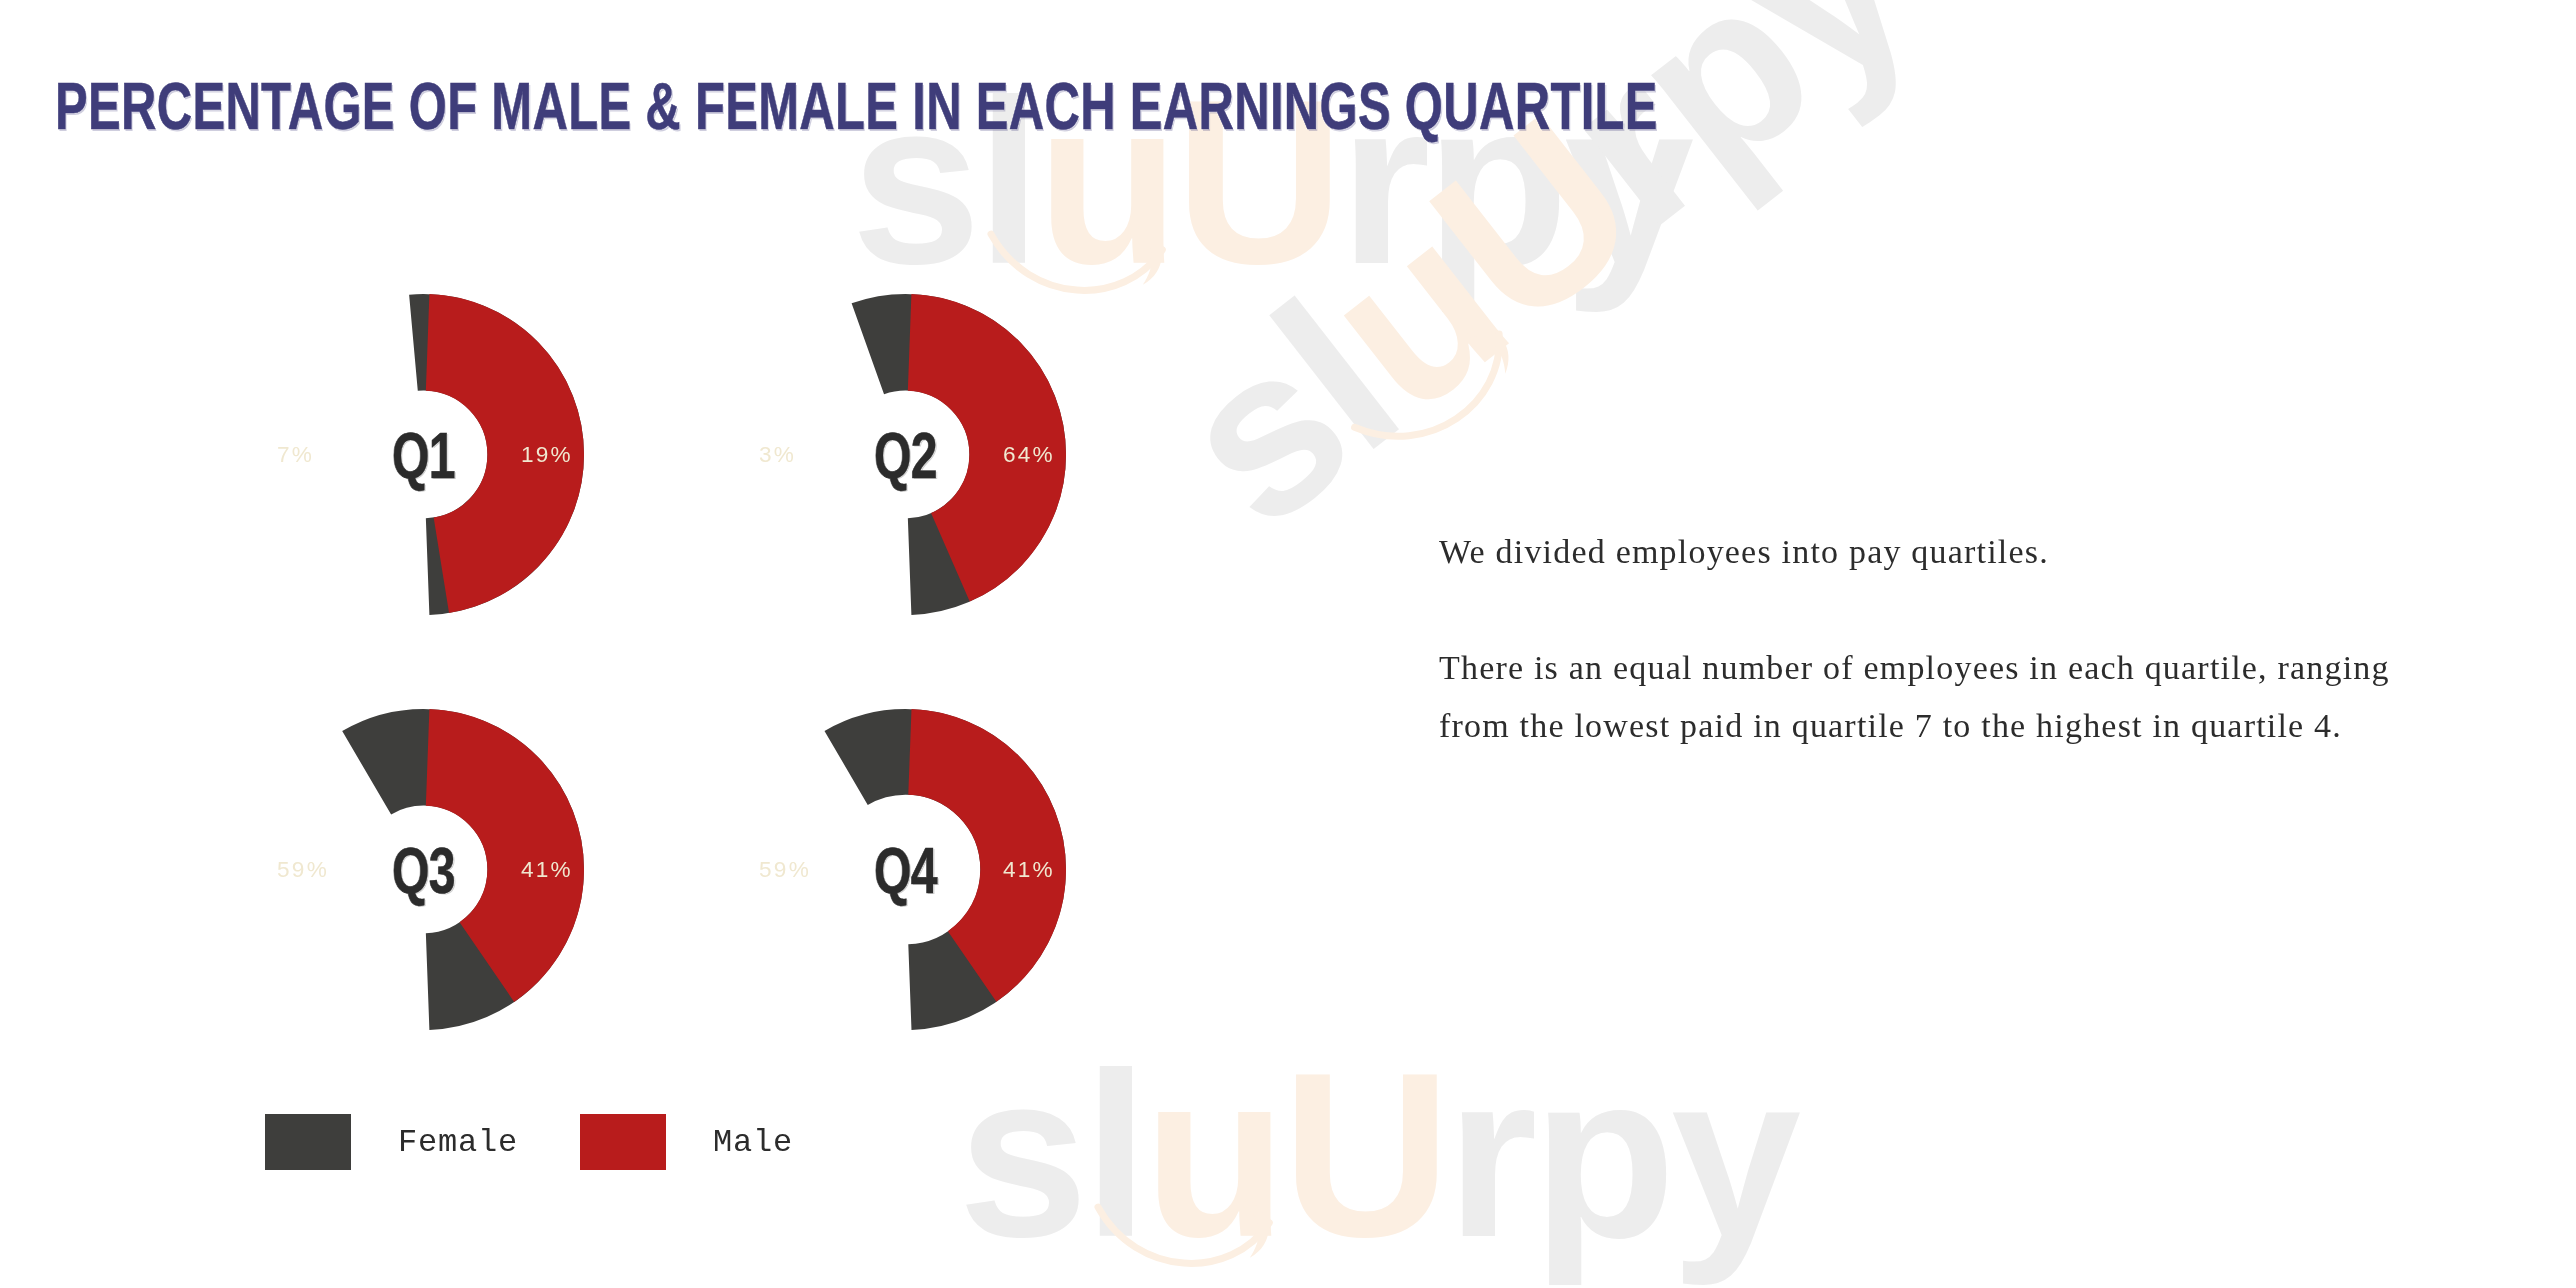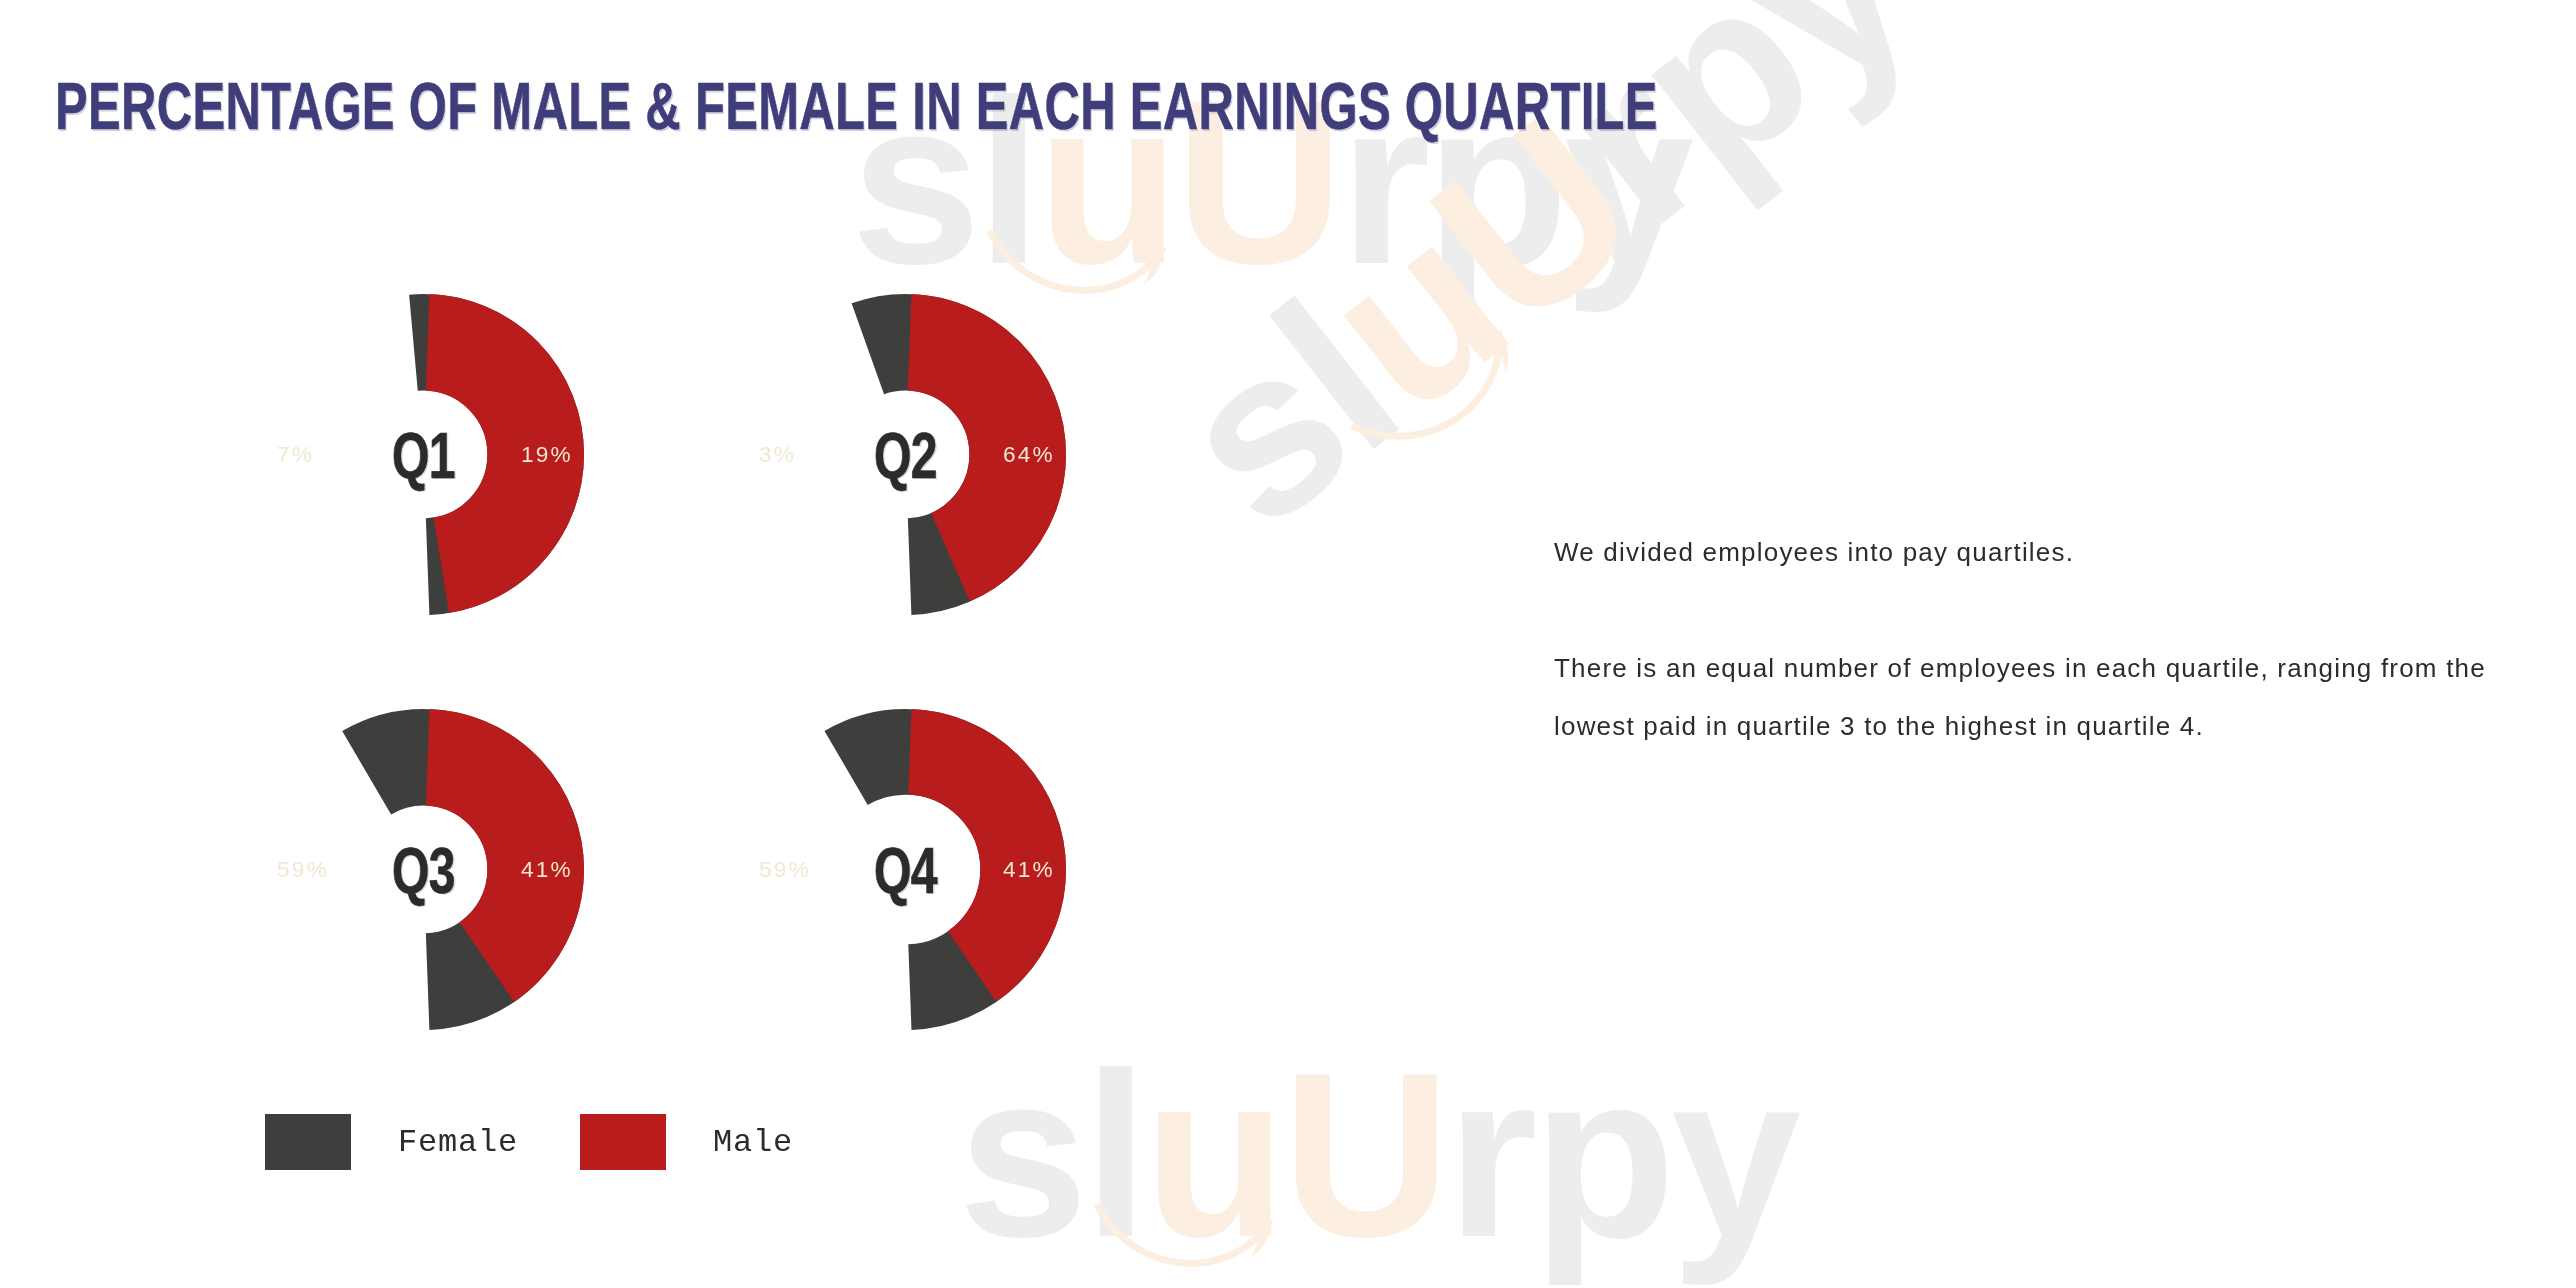--- a/index.html
+++ b/index.html
@@ -103,25 +103,25 @@
   .pct-right { right: 11px; }
 
   #q1 { left: 263px;  top: 294px; }
   #q2 { left: 745px;  top: 294px; }
   #q3 { left: 263px;  top: 709px; }
   #q4 { left: 745px;  top: 709px; }
 
   
   #description {
     position: absolute;
-    left: 1554px;
+    left: 1439px;
     top: 523px;
     width: 981px;
-    font-family: Liberation Sans, sans-serif;
-    font-size: 26px;
+    font-family: Liberation Serif, serif;
+    font-size: 34px;
     line-height: 58px;
     color: #2c2c2c;
     letter-spacing: 1.2px;
   }
   #description p { margin: 0 0 58px 0; }
   #description p:last-child { margin-bottom: 0; }
 
   
   #legend {
     position: absolute;
@@ -211,21 +211,21 @@
     <circle class="seg-female" cx="206" cy="206" r="151" fill="none" stroke="#3e3e3c" stroke-width="110" stroke-dasharray="548.3838472400199 400.37713414409757" stroke-dashoffset="-5.6925658883047054" transform="rotate(-90 206 206) scale(-1,1) translate(-412,0)"></circle>
     <circle class="seg-male" cx="206" cy="206" r="151" fill="none" stroke="#b81c1c" stroke-width="110" stroke-dasharray="377.6068705908787 571.1541107932387" stroke-dashoffset="-5.6925658883047054" transform="rotate(-90 206 206)"></circle>
   </svg>
   <div class="donut-center-label">Q4</div>
   <div class="pct pct-left">59%</div>
   <div class="pct pct-right">41%</div>
 </div>
 
 <div id="description">
   <p>We divided employees into pay quartiles.</p>
-  <p>There is an equal number of employees in each quartile, ranging from the lowest paid in quartile 3 to the highest in quartile 4.</p>
+  <p>There is an equal number of employees in each quartile, ranging from the lowest paid in quartile 7 to the highest in quartile 4.</p>
 </div>
 
 <div id="legend">
   <div class="legend-item">
     <span class="legend-swatch" style="background:#3e3e3c;"></span>
     <span class="legend-label">Female</span>
   </div>
   <div class="legend-item">
     <span class="legend-swatch" style="background:#b81c1c;"></span>
     <span class="legend-label">Male</span>

